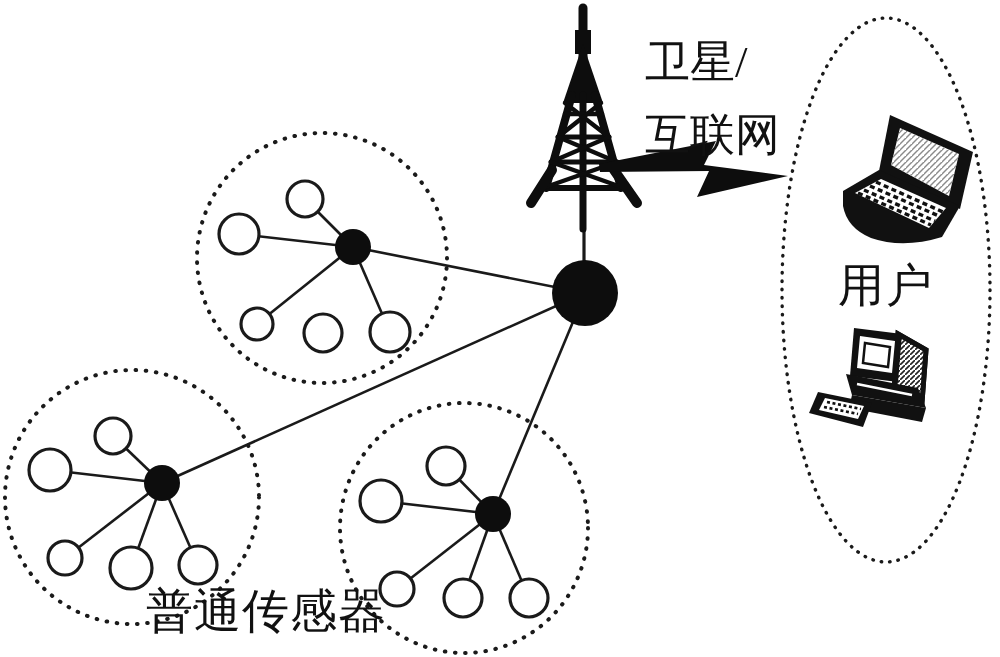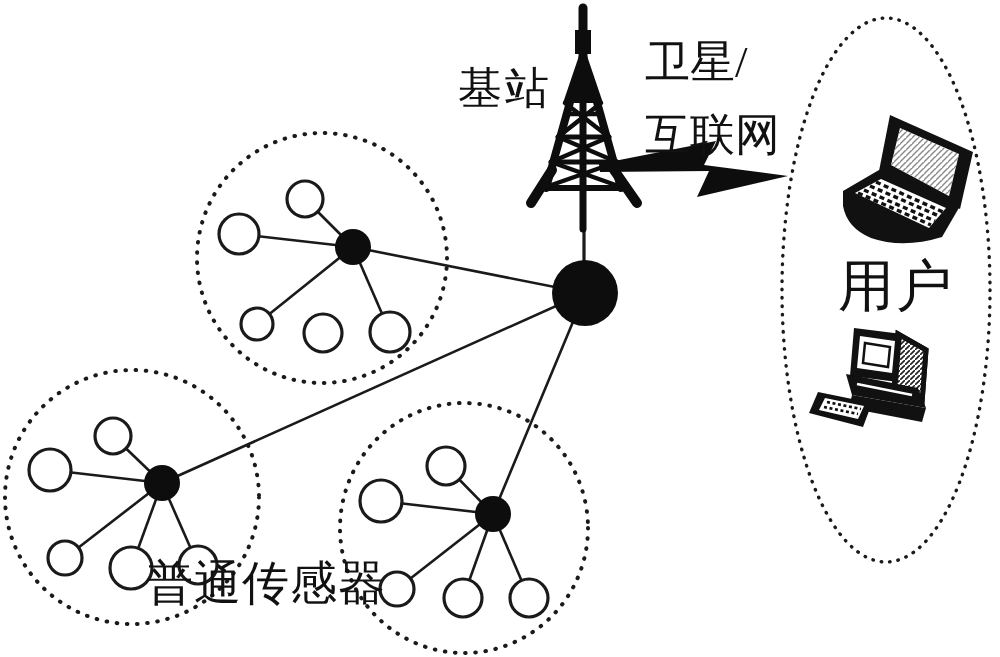--- a/index.html
+++ b/index.html
@@ -35,26 +35,26 @@
     left: 645px; top: 26px;
     width: 150px;
     font-size: 45px; line-height: 73px;
     white-space: pre-line;
   }
   .label-cluster-head {
     left: 633px; top: 278px;
     font-size: 45px; line-height: 47px; letter-spacing: 3px;
   }
   .label-ordinary-sensor {
-    left: 146px; top: 558px;
+    left: 146px; top: 586px;
     font-size: 47px; line-height: 50px; letter-spacing: 1px;
   }
   .label-user {
     left: 838px; top: 262px;
-    font-size: 56px; line-height: 48px; letter-spacing: 2px;
+    font-size: 46px; line-height: 48px; letter-spacing: 2px;
   }
 </style>
 </head>
 <body>
 
 <div class="stage">
 
   <svg width="1000" height="657" viewBox="0 0 1000 657">
     <defs>
       <pattern id="hatch" width="6" height="6" patternUnits="userSpaceOnUse">
@@ -178,19 +178,18 @@
       <polygon points="852,395 926,408 922,422 849,408" fill="#111111"></polygon>
       <polygon points="818,392 872,403 863,427 809,413" fill="#111111"></polygon>
       <polygon points="825,398 864,406 858,419 819,410" fill="#ffffff"></polygon>
       <g stroke="#111111" stroke-width="2.6" stroke-dasharray="3 2.6">
         <line x1="827" y1="402" x2="861" y2="409"></line>
         <line x1="824" y1="407" x2="858" y2="414"></line>
       </g>
     </g>
   </svg>
 
-  <div class="label label-base-station">基站</div>
   <div class="label label-satellite">卫星/
 互联网</div>
   <div class="label label-ordinary-sensor">普通传感器</div>
   <div class="label label-user">用户</div>
 
 </div>
 
 </body></html>

